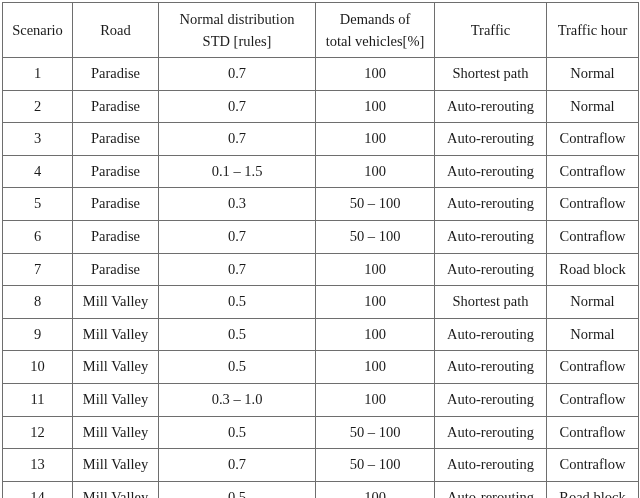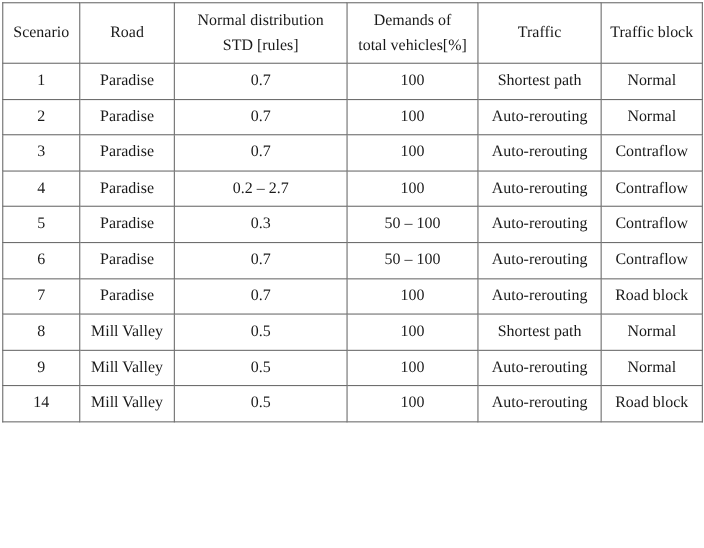--- a/index.html
+++ b/index.html
@@ -81,21 +81,21 @@
             <span class="hdr-line">STD [rules]</span>
           </th>
           <th>
             <span class="hdr-line">Demands of</span>
             <span class="hdr-line">total vehicles[%]</span>
           </th>
           <th>
             <span class="hdr-line">Traffic</span>
           </th>
           <th>
-            <span class="hdr-line">Traffic block</span>
+            <span class="hdr-line">Traffic hour</span>
           </th>
         </tr>
     </thead>
     <tbody id="table-body">
         <tr>
           <td>1</td>
           <td>Paradise</td>
           <td>0.7</td>
           <td>100</td>
           <td>Shortest path</td>
@@ -113,21 +113,21 @@
           <td>3</td>
           <td>Paradise</td>
           <td>0.7</td>
           <td>100</td>
           <td>Auto-rerouting</td>
           <td>Contraflow</td>
         </tr>
         <tr>
           <td>4</td>
           <td>Paradise</td>
-          <td>0.2 – 2.7</td>
+          <td>0.1 – 1.5</td>
           <td>100</td>
           <td>Auto-rerouting</td>
           <td>Contraflow</td>
         </tr>
         <tr>
           <td>5</td>
           <td>Paradise</td>
           <td>0.3</td>
           <td>50 – 100</td>
           <td>Auto-rerouting</td>
@@ -157,20 +157,52 @@
           <td>Shortest path</td>
           <td>Normal</td>
         </tr>
         <tr>
           <td>9</td>
           <td>Mill Valley</td>
           <td>0.5</td>
           <td>100</td>
           <td>Auto-rerouting</td>
           <td>Normal</td>
+        </tr>
+        <tr>
+          <td>10</td>
+          <td>Mill Valley</td>
+          <td>0.5</td>
+          <td>100</td>
+          <td>Auto-rerouting</td>
+          <td>Contraflow</td>
+        </tr>
+        <tr>
+          <td>11</td>
+          <td>Mill Valley</td>
+          <td>0.3 – 1.0</td>
+          <td>100</td>
+          <td>Auto-rerouting</td>
+          <td>Contraflow</td>
+        </tr>
+        <tr>
+          <td>12</td>
+          <td>Mill Valley</td>
+          <td>0.5</td>
+          <td>50 – 100</td>
+          <td>Auto-rerouting</td>
+          <td>Contraflow</td>
+        </tr>
+        <tr>
+          <td>13</td>
+          <td>Mill Valley</td>
+          <td>0.7</td>
+          <td>50 – 100</td>
+          <td>Auto-rerouting</td>
+          <td>Contraflow</td>
         </tr>
         <tr>
           <td>14</td>
           <td>Mill Valley</td>
           <td>0.5</td>
           <td>100</td>
           <td>Auto-rerouting</td>
           <td>Road block</td>
         </tr>
       </tbody>

